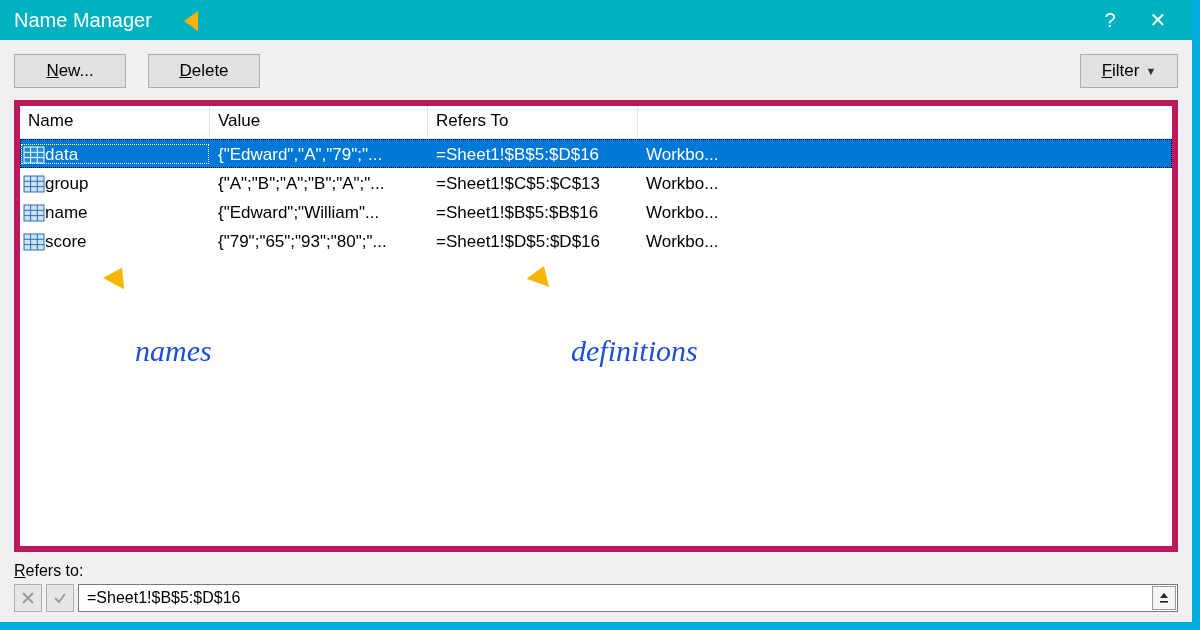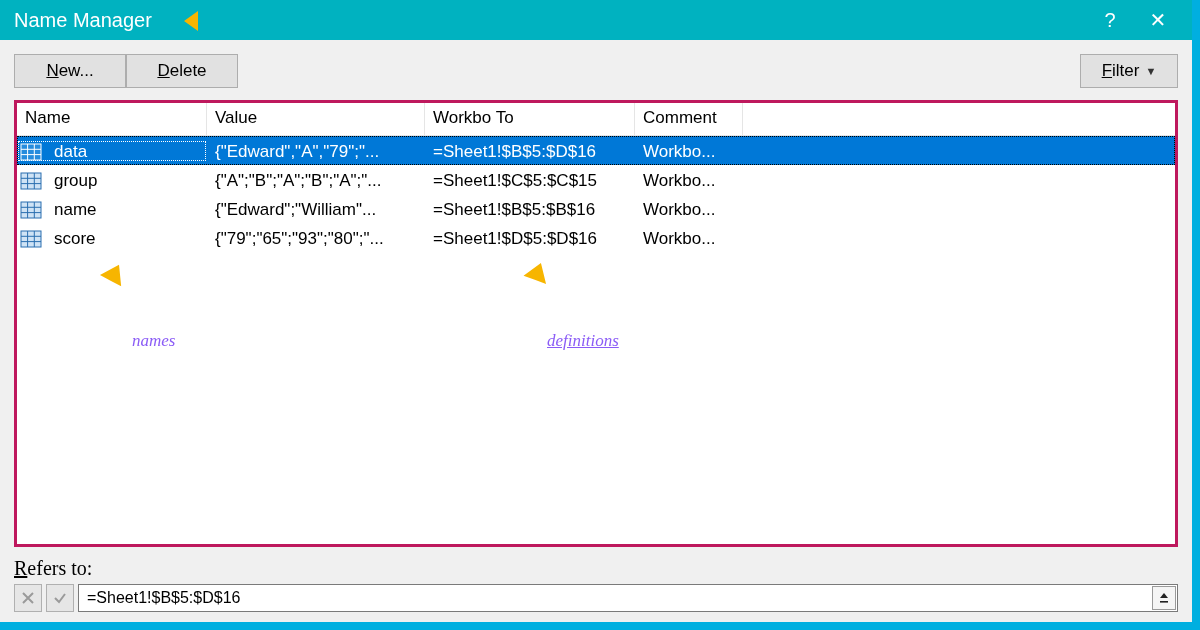--- a/index.html
+++ b/index.html
@@ -40,20 +40,21 @@
   }
   .client {
     background: #f0f0f0;
     height: 582px;
     padding: 14px 14px 10px 14px;
     display: flex;
     flex-direction: column;
   }
   .toolbar {
     display: flex;
+    gap: 22px;
     margin-bottom: 12px;
   }
   .toolbar .stretch { flex: 1; }
   .btn {
     height: 34px;
     min-width: 112px;
     padding: 0 16px;
     background: #e1e1e1;
     border: 1px solid #adadad;
     font-size: 17px;
@@ -63,21 +64,21 @@
     justify-content: center;
   }
   .btn .ul { text-decoration: underline; }
   .filterbtn {
     min-width: 98px;
     justify-content: center;
     gap: 6px;
   }
   .listwrap {
     background: #fff;
-    border: 3px solid #be185d;
+    border: 6px solid #be185d;
     flex: 1;
     position: relative;
     overflow: hidden;
   }
   .cols {
     display: grid;
     grid-template-columns: 190px 218px 210px 108px 200px;
   }
   .header {
     height: 33px;
@@ -93,42 +94,41 @@
     height: 29px;
     align-items: center;
   }
   .row .c {
     padding: 2px 8px 0 8px;
     white-space: nowrap;
     overflow: hidden;
     text-overflow: ellipsis;
   }
   .row .namecell {
-    display: flex; align-items: center; gap: 12px;
+    display: flex; align-items: center; gap: 0;
     padding-left: 3px;
   }
   .row.sel {
     background: #0078d7;
     color: #fff;
     outline: 1px dotted #000;
     outline-offset: -1px;
   }
   .row.sel .namecell { outline: 1px dotted #fff; outline-offset: -2px;}
   .gridicon {
     width: 22px; height: 18px; flex: 0 0 22px;
     display: inline-block;
   }
   .gridicon svg { display: block; }
   .refersto-section {
     margin-top: 10px;
   }
   .refersto-label {
-    font-size: 20px;
+    font-size: 16px;
     margin-bottom: 4px;
-    font-family: Liberation Serif, serif;
   }
   .refersto-label .ul { text-decoration: underline; }
   .refersto-row {
     display: flex;
     gap: 4px;
     align-items: stretch;
   }
   .iconbtn {
     width: 28px; height: 28px;
     border: 1px solid #b0b0b0;
@@ -159,22 +159,22 @@
   .arrow {
     position: absolute;
     color: #f7b500;
     pointer-events: none;
   }
   .arrow svg { display: block; }
   .annot {
     position: absolute;
     font-family: "Segoe Script", "Comic Sans MS", cursive;
     font-style: italic;
-    color: #8b5cf6;
-    font-size: 17px;
+    color: #1d4ed8;
+    font-size: 30px;
     pointer-events: none;
   }
   .tri { font-size: 11px; color:#333; }
 </style>
 </head>
 <body>
 
 <div class="frame">
 <div class="dialog">
 
@@ -208,22 +208,21 @@
       <button class="btn filterbtn">
         <span><span class="ul">F</span>ilter</span>
         <span class="tri">▼</span>
       </button>
     </div>
 
     <div class="listwrap">
       <div class="cols header">
         <div class="h">Name</div>
         <div class="h">Value</div>
-        <div class="h">Workbo To</div>
-        <div class="h">Comment</div>
+        <div class="h">Refers To</div>
       </div>
       <div class="rows" id="rows">
             <div class="cols row sel">
               <div class="c namecell">
                 <span class="gridicon">
     <svg width="22" height="18" viewBox="0 0 22 18">
       <rect x="1" y="1" width="20" height="16" fill="rgba(255,255,255,0.15)" stroke="#fff"></rect>
       <line x1="1" y1="6.3" x2="21" y2="6.3" stroke="#fff"></line>
       <line x1="1" y1="11.6" x2="21" y2="11.6" stroke="#fff"></line>
       <line x1="7.6" y1="1" x2="7.6" y2="17" stroke="#fff"></line>
@@ -244,21 +243,21 @@
       <rect x="1" y="1" width="20" height="16" fill="#cfe3f5" stroke="#2a6fb0"></rect>
       <line x1="1" y1="6.3" x2="21" y2="6.3" stroke="#2a6fb0"></line>
       <line x1="1" y1="11.6" x2="21" y2="11.6" stroke="#2a6fb0"></line>
       <line x1="7.6" y1="1" x2="7.6" y2="17" stroke="#2a6fb0"></line>
       <line x1="14.3" y1="1" x2="14.3" y2="17" stroke="#2a6fb0"></line>
     </svg>
                 </span>
                 <span>group</span>
               </div>
               <div class="c">{"A";"B";"A";"B";"A";"...</div>
-              <div class="c">=Sheet1!$C$5:$C$15</div>
+              <div class="c">=Sheet1!$C$5:$C$13</div>
               <div class="c">Workbo...</div>
               <div class="c"></div>
             </div>
             <div class="cols row">
               <div class="c namecell">
                 <span class="gridicon">
     <svg width="22" height="18" viewBox="0 0 22 18">
       <rect x="1" y="1" width="20" height="16" fill="#cfe3f5" stroke="#2a6fb0"></rect>
       <line x1="1" y1="6.3" x2="21" y2="6.3" stroke="#2a6fb0"></line>
       <line x1="1" y1="11.6" x2="21" y2="11.6" stroke="#2a6fb0"></line>
@@ -302,21 +301,21 @@
       </div>
       <div class="annot" style="left:115px; top:228px;">names</div>
 
       <div class="arrow" style="left:488px; top:158px;">
         <svg width="50" height="64" viewBox="0 0 50 64">
           <g transform="rotate(20 25 32)">
             <path d="M25 60 L25 18 L13 18 L25 0 L37 18 L25 18" fill="#f7b500"></path>
           </g>
         </svg>
       </div>
-      <div class="annot" style="left:530px; top:228px;text-decoration:underline;">definitions</div>
+      <div class="annot" style="left:551px; top:228px;">definitions</div>
     </div>
 
     <div class="refersto-section">
       <div class="refersto-label"><span class="ul">R</span>efers to:</div>
       <div class="refersto-row">
         <div class="iconbtn disabled">
           <svg width="16" height="16" viewBox="0 0 16 16">
                 <path d="M3 3 L13 13 M13 3 L3 13" stroke="#9a9a9a" stroke-width="2" fill="none"></path>
               </svg>
         </div>

